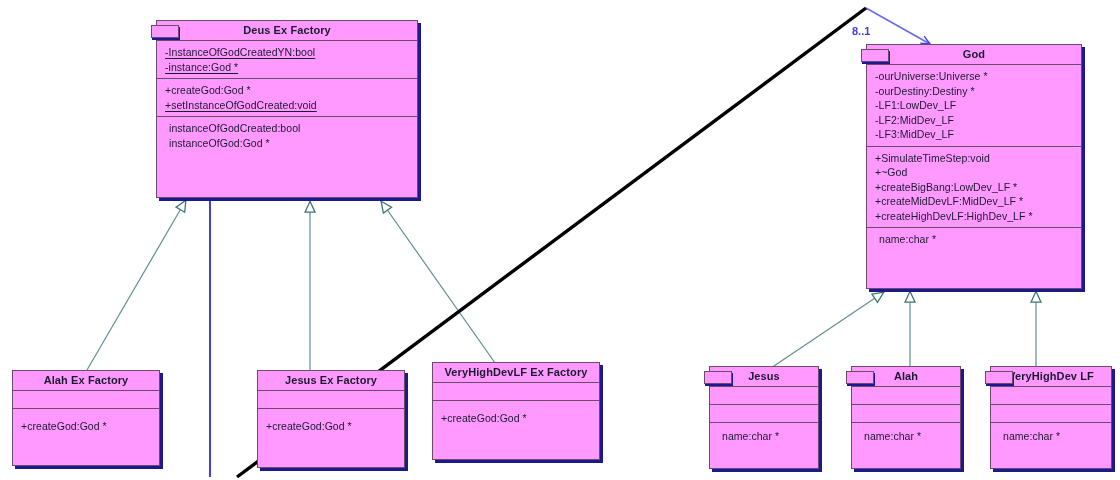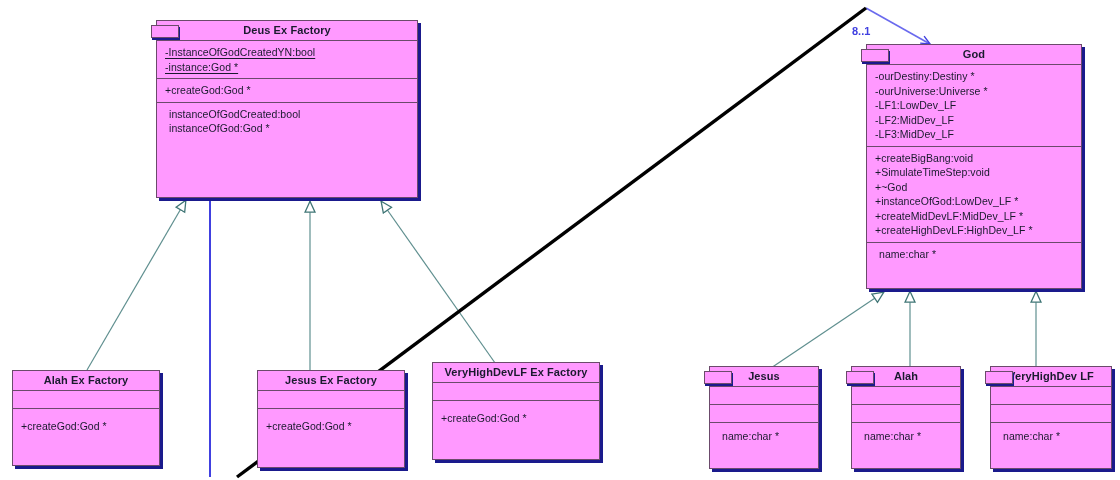--- a/index.html
+++ b/index.html
@@ -123,42 +123,42 @@
 
   <div class="uml-class" style="left:156px; top:20px; width:262px; height:178px;">
     <div class="uml-tab"></div>
     <div class="cls-title">Deus Ex Factory</div>
     <div class="cls-compartment">
       <div class="cls-line static-underline">-InstanceOfGodCreatedYN:bool</div>
       <div class="cls-line static-underline">-instance:God *</div>
     </div>
     <div class="cls-compartment">
       <div class="cls-line">+createGod:God *</div>
+      <div class="cls-line static-underline">+setInstanceOfGodCreated:void</div>
     </div>
     <div class="cls-compartment">
       <div class="cls-line indent">instanceOfGodCreated:bool</div>
       <div class="cls-line indent">instanceOfGod:God *</div>
     </div>
   </div>
 
   <div class="uml-class" style="left:866px; top:44px; width:216px; height:245px;">
     <div class="uml-tab"></div>
     <div class="cls-title">God</div>
     <div class="cls-compartment">
+      <div class="cls-line">-ourUniverse:Universe *</div>
       <div class="cls-line">-ourDestiny:Destiny *</div>
-      <div class="cls-line">-ourUniverse:Universe *</div>
       <div class="cls-line">-LF1:LowDev_LF</div>
       <div class="cls-line">-LF2:MidDev_LF</div>
       <div class="cls-line">-LF3:MidDev_LF</div>
     </div>
     <div class="cls-compartment">
-      <div class="cls-line">+createBigBang:void</div>
       <div class="cls-line">+SimulateTimeStep:void</div>
       <div class="cls-line">+~God</div>
-      <div class="cls-line">+instanceOfGod:LowDev_LF *</div>
+      <div class="cls-line">+createBigBang:LowDev_LF *</div>
       <div class="cls-line">+createMidDevLF:MidDev_LF *</div>
       <div class="cls-line">+createHighDevLF:HighDev_LF *</div>
     </div>
     <div class="cls-compartment">
       <div class="cls-line indent">name:char *</div>
     </div>
   </div>
 
   <div class="uml-class" style="left:12px; top:370px; width:148px; height:96px;">
     <div class="cls-title">Alah Ex Factory</div>

